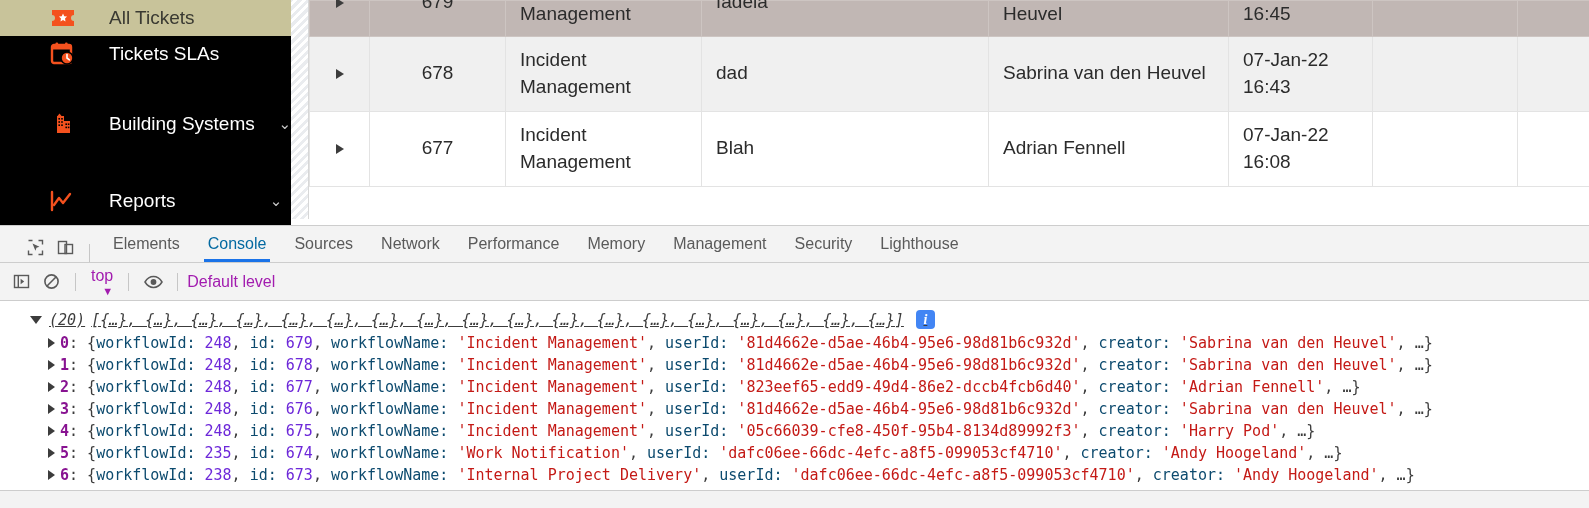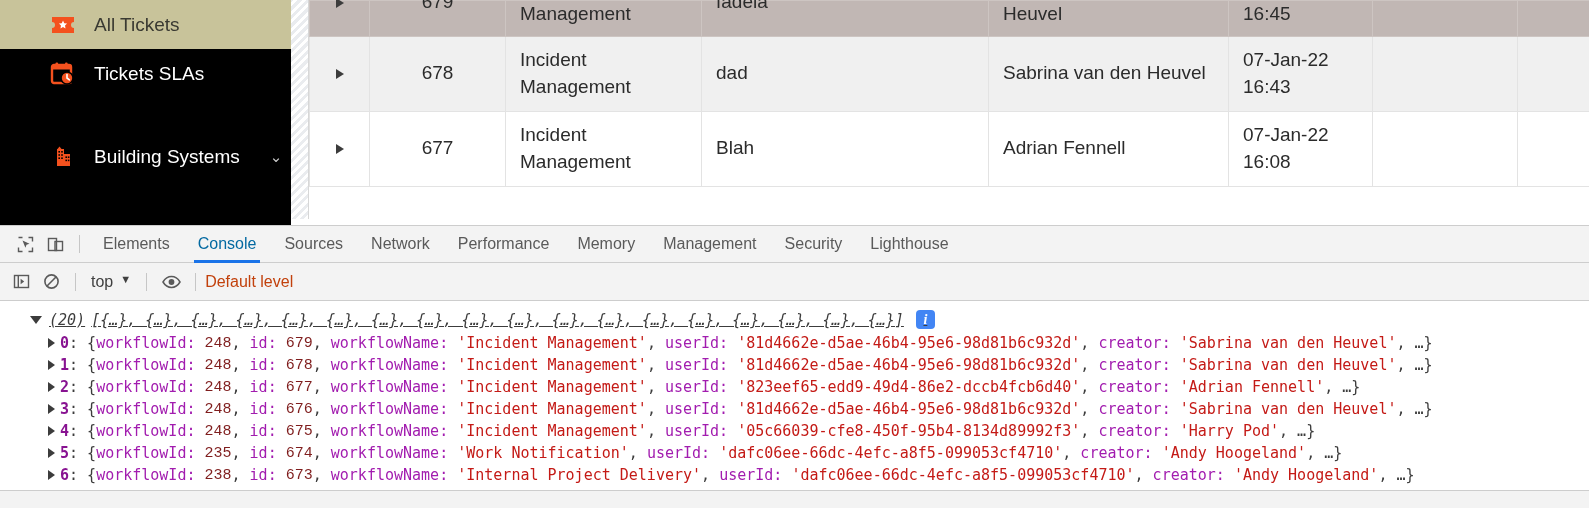--- a/index.html
+++ b/index.html
@@ -22,25 +22,26 @@
 
   
   .sidebar {
     position: absolute; left: 0; top: 0;
     width: 291px; height: 225px;
     background: #000000;
     overflow: hidden;
   }
   .nav-item {
     display: flex; align-items: center;
-    height: 49px;
+    height: 36px;
     padding-left: 48px;
     color: #ffffff;
     font-size: 19px;
     white-space: nowrap;
+    gap: 15px;
   }
   .nav-item.active {
     background: #c8c39a;
     color: #3a3a32;
   }
   .nav-item .nav-icon {
     width: 30px; height: 26px;
     margin-right: 16px;
     flex: 0 0 30px;
     display: flex; align-items: center; justify-content: center;
@@ -119,22 +120,22 @@
     width: 1589px; height: 283px;
     background: #ffffff;
     border-top: 1px solid #cdcdcd;
     overflow: hidden;
   }
   .dt-tabbar {
     position: relative;
     height: 37px;
     background: #f3f3f3;
     border-bottom: 1px solid #cdcdcd;
-    display: flex; align-items: center;
-    padding-left: 10px;
+    display: flex; align-items: flex-end;
+    padding-left: 20px;
   }
   .dt-iconbtn {
     width: 30px; height: 30px;
     display: flex; align-items: center; justify-content: center;
     color: #5a5a5a;
   }
   .dt-sep {
     width: 1px; height: 18px; background: #c6c6c6; margin: 0 9px;
   }
   .dt-tab {
@@ -156,40 +157,41 @@
 
   
   .dt-filterbar {
     height: 38px;
     background: #f3f3f3;
     border-bottom: 1px solid #cdcdcd;
     display: flex; align-items: center;
     padding: 0 6px;
   }
   .ctx-select {
-    display: flex; align-items: flex-start;
-    font-size: 16px; color: #404040;
+    display: flex; align-items: flex-end;
+    font-size: 16px; color: #a21caf;
     padding: 0 6px;
     white-space: nowrap;
+    flex-direction: column;
   }
   .ctx-select .arr { margin-left: 7px; font-size: 11px; }
   .filter-input {
     flex: 1 1 auto;
     height: 23px;
     margin: 0 8px;
     border: 1px solid #bdbdbd;
     background: #fff;
     font-size: 16px;
     color: #9b9b9b;
     padding: 0 8px;
     display: flex; align-items: center;
     min-width: 40px;
   }
   .level-select {
-    font-size: 16px; color: #c2410c;
+    font-size: 16px; color: #a21caf;
     white-space: nowrap;
     padding-right: 4px;
   }
 
   
   .dt-console {
     position: relative;
     height: 207px;
     overflow: hidden;
     font-family: "DejaVu Sans Mono", monospace;
@@ -238,22 +240,22 @@
   .obj-row {
     display: flex; align-items: center;
     padding-left: 48px;
     height: 22px;
     white-space: nowrap;
     overflow: hidden;
   }
   .obj-row .tri { margin-right: 5px; border-left-width: 7px; border-top-width: 5px; border-bottom-width: 5px; }
   .idx { color: #881391; font-weight: bold; }
   .punct { color: #3c3c3c; }
-  .key { color: #a21caf; }
-  .num { color: #7f1d1d; font-family: Liberation Mono, monospace; }
+  .key { color: #0c4a6e; }
+  .num { color: #6d28d9; }
   .str { color: #c41a16; }
   .row-clip { opacity: 1; }
   .clip-mask {
     position: absolute; left: 0; right: 0; bottom: 0;
     height: 18px; background: #f3f3f3;
     border-top: 1px solid #cdcdcd;
   }
 </style>
 </head>
 <body>

